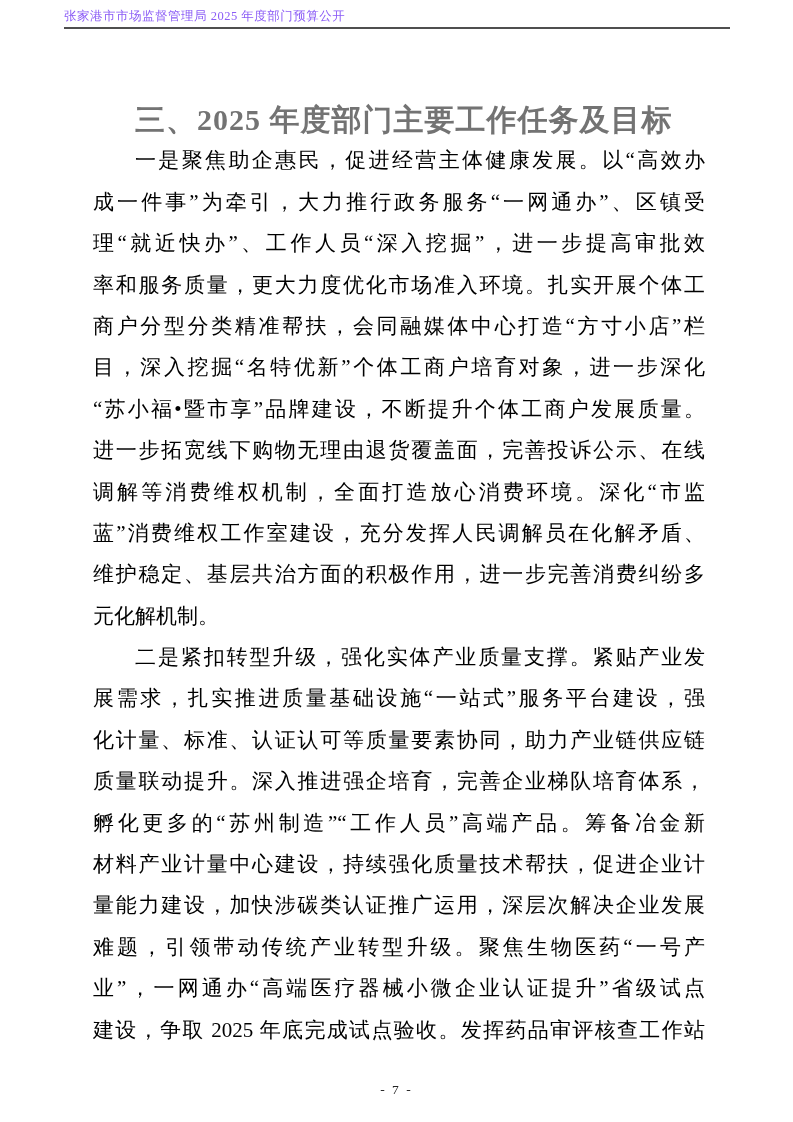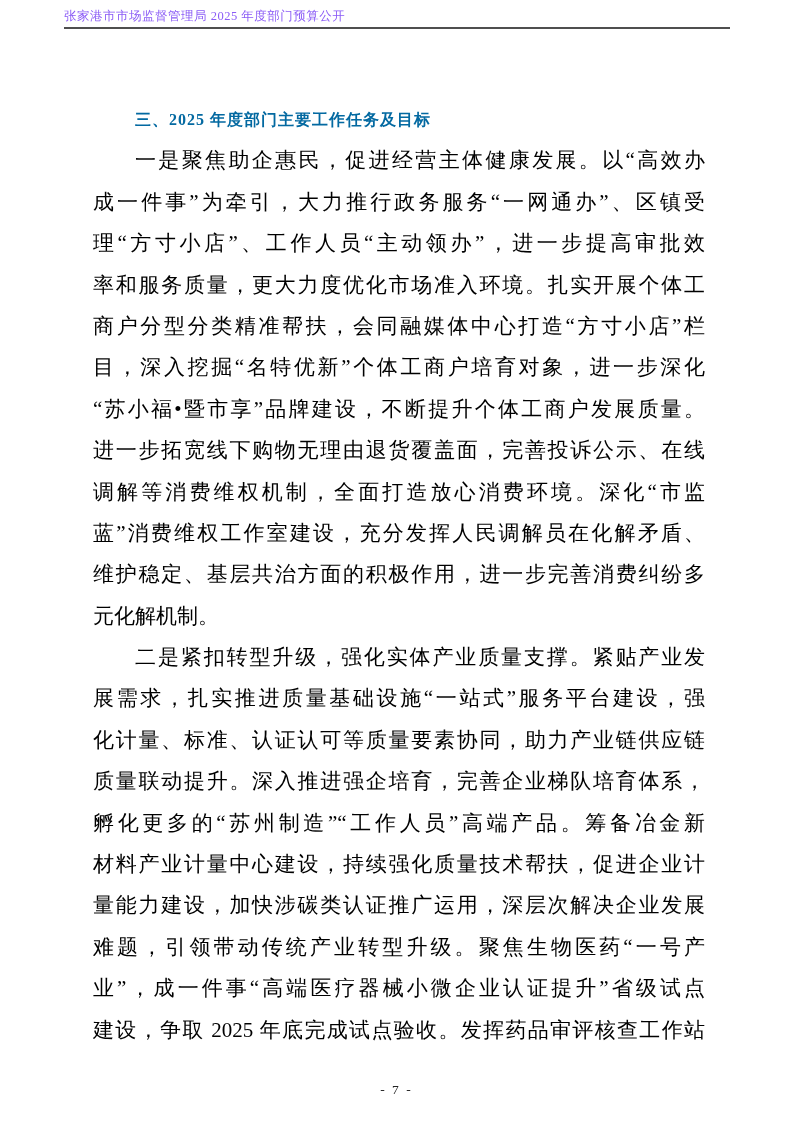--- a/index.html
+++ b/index.html
@@ -39,25 +39,25 @@
     position: absolute;
     left: 93px;
     top: 99px;
     width: 612px;
   }
   .title {
     margin: 0;
     padding-left: 42px;
     height: 41.4px;
     line-height: 41.4px;
-    font-size: 16px;
+    font-size: 30px;
     font-weight: bold;
     letter-spacing: 1px;
     white-space: nowrap;
-    color: #0369a1;
+    color: #737373;
   }
   .paragraph { margin: 0; }
   .line {
     height: 41.4px;
     line-height: 41.4px;
     font-size: 21px;
     overflow: hidden;
     text-align: justify;
     text-align-last: justify;
     text-justify: inter-character;
@@ -89,41 +89,41 @@
 
   <div class="header-text">张家港市市场监督管理局 2025 年度部门预算公开</div>
   <div class="header-rule"></div>
 
   <div class="content">
     <h1 class="title">三、2025 年度部门主要工作任务及目标</h1>
     <div>
         <div class="paragraph">
           <div class="line indent">一是聚焦助企惠民，促进经营主体健康发展。以“高效办</div>
           <div class="line">成一件事”为牵引，大力推行政务服务“一网通办”、区镇受</div>
-          <div class="line">理“方寸小店”、工作人员“主动领办”，进一步提高审批效</div>
+          <div class="line">理“就近快办”、工作人员“深入挖掘”，进一步提高审批效</div>
           <div class="line">率和服务质量，更大力度优化市场准入环境。扎实开展个体工</div>
           <div class="line">商户分型分类精准帮扶，会同融媒体中心打造“方寸小店”栏</div>
           <div class="line">目，深入挖掘“名特优新”个体工商户培育对象，进一步深化</div>
           <div class="line">“苏小福•暨市享”品牌建设，不断提升个体工商户发展质量。</div>
           <div class="line">进一步拓宽线下购物无理由退货覆盖面，完善投诉公示、在线</div>
           <div class="line">调解等消费维权机制，全面打造放心消费环境。深化“市监</div>
           <div class="line">蓝”消费维权工作室建设，充分发挥人民调解员在化解矛盾、</div>
           <div class="line">维护稳定、基层共治方面的积极作用，进一步完善消费纠纷多</div>
           <div class="line no-justify">元化解机制。</div>
         </div>
         <div class="paragraph">
           <div class="line indent">二是紧扣转型升级，强化实体产业质量支撑。紧贴产业发</div>
           <div class="line">展需求，扎实推进质量基础设施“一站式”服务平台建设，强</div>
           <div class="line">化计量、标准、认证认可等质量要素协同，助力产业链供应链</div>
           <div class="line">质量联动提升。深入推进强企培育，完善企业梯队培育体系，</div>
           <div class="line">孵化更多的“苏州制造”“工作人员”高端产品。筹备冶金新</div>
           <div class="line">材料产业计量中心建设，持续强化质量技术帮扶，促进企业计</div>
           <div class="line">量能力建设，加快涉碳类认证推广运用，深层次解决企业发展</div>
           <div class="line">难题，引领带动传统产业转型升级。聚焦生物医药“一号产</div>
-          <div class="line">业”，成一件事“高端医疗器械小微企业认证提升”省级试点</div>
+          <div class="line">业”，一网通办“高端医疗器械小微企业认证提升”省级试点</div>
           <div class="line">建设，争取 2025 年底完成试点验收。发挥药品审评核查工作站</div>
         </div>
       </div>
   </div>
 
   <div class="footer">
     <span>- 7 -</span>
   </div>
 
 </div>

